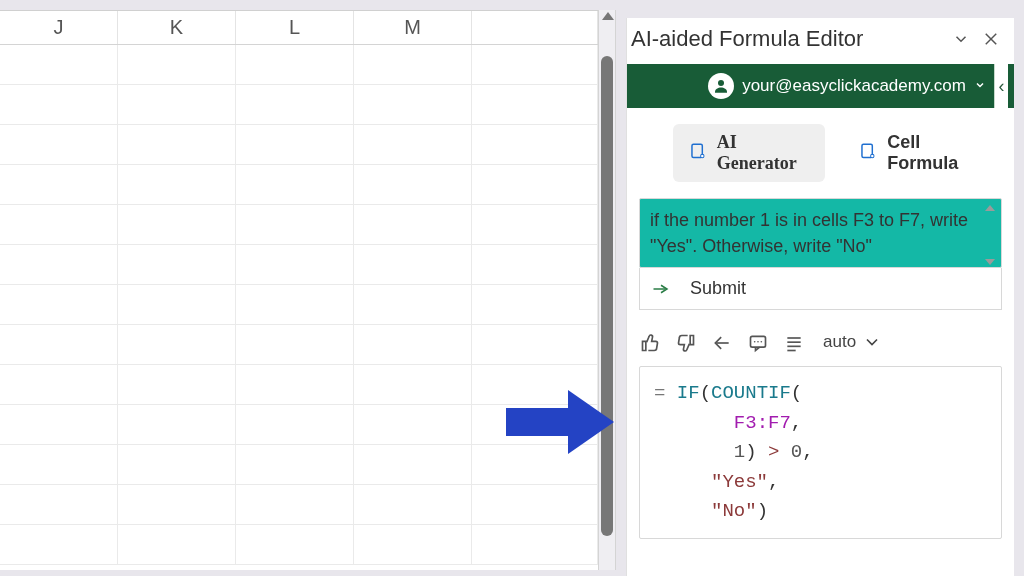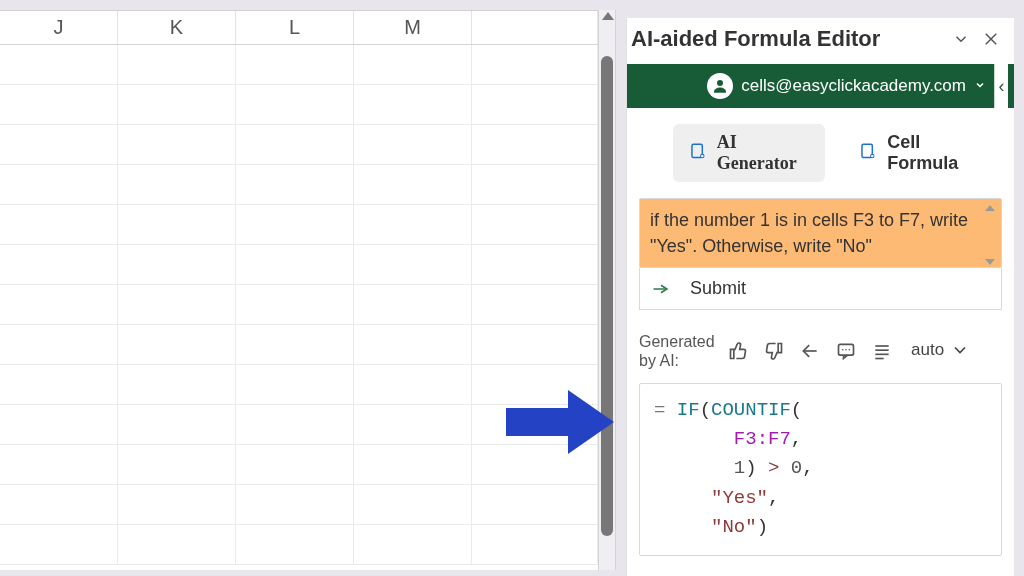--- a/index.html
+++ b/index.html
@@ -101,21 +101,20 @@
   .panel-header {
     display: flex;
     align-items: center;
     padding: 8px 12px 12px 4px;
     gap: 8px;
   }
   .panel-title {
     font-size: 22px;
     color: #333;
     flex: 1;
-    font-weight: bold;
   }
   .panel-ctrl { width: 22px; height: 22px; display:flex; align-items:center; justify-content:center; color:#555; cursor:pointer; }
   .panel-ctrl svg { width: 18px; height: 18px; }
   .account-bar {
     background: #185c37;
     height: 44px;
     display: flex;
     align-items: center;
     justify-content: flex-end;
     padding-right: 6px;
@@ -165,21 +164,21 @@
   .examples-link svg { width: 16px; height: 16px; }
   .textarea-wrap {
     margin: 0 12px;
     border: 1px solid #d8d8d8;
     border-radius: 2px;
     padding: 8px 26px 8px 10px;
     font-size: 18px;
     line-height: 1.45;
     color: #333;
     position: relative;
-    background: #fdba74;
+    background: #14b8a6;
   }
   .textarea-wrap .mini-scroll {
     position: absolute;
     top: 6px; right: 4px; width: 12px;
     display:flex; flex-direction:column; gap:48px;
   }
   .textarea-wrap .mini-scroll .tri-up,
   .textarea-wrap .mini-scroll .tri-down {
     width:0;height:0;border-left:5px solid transparent;border-right:5px solid transparent;
   }
@@ -379,21 +378,21 @@
       </div>
     </div>
 
     <div class="account-bar">
       <div class="avatar">
         <svg viewBox="0 0 24 24" fill="currentColor">
             <circle cx="12" cy="8" r="4"></circle>
             <path d="M4 20c0-4 4-6 8-6s8 2 8 6v1H4z"></path>
           </svg>
       </div>
-      <span>cells@easyclickacademy.com</span>
+      <span>your@easyclickacademy.com</span>
       <span class="dd">
         <svg width="12" height="12" viewBox="0 0 24 24" fill="none" stroke="currentColor" stroke-width="3">
             <polyline points="6 9 12 15 18 9"></polyline>
           </svg>
       </span>
       <div class="collapse-tab">‹</div>
     </div>
 
     <div class="tabbar">
       <div class="tab active">
@@ -431,21 +430,20 @@
 
     <div class="submit-row">
       <svg viewBox="0 0 24 12" fill="none" stroke="currentColor" stroke-width="2">
           <line x1="2" y1="6" x2="18" y2="6"></line>
           <polyline points="12 1 20 6 12 11"></polyline>
         </svg>
       <span>Submit</span>
     </div>
 
     <div class="gen-row">
-      <div class="gen-label">Generated by AI:</div>
       <div class="gen-icons">
         <span class="ic">
             <svg viewBox="0 0 24 24" fill="none" stroke="currentColor" stroke-width="2">
               <path d="M7 10v11H3V10h4zm3 11h7a3 3 0 0 0 3-3l1-6a2 2 0 0 0-2-2h-5l1-5a2 2 0 0 0-4-1l-3 7"></path>
             </svg>
           </span>
         <span class="ic">
             <svg viewBox="0 0 24 24" fill="none" stroke="currentColor" stroke-width="2">
               <path d="M17 14V3h4v11h-4zm-3-11H7a3 3 0 0 0-3 3l-1 6a2 2 0 0 0 2 2h5l-1 5a2 2 0 0 0 4 1l3-7"></path>
             </svg>

